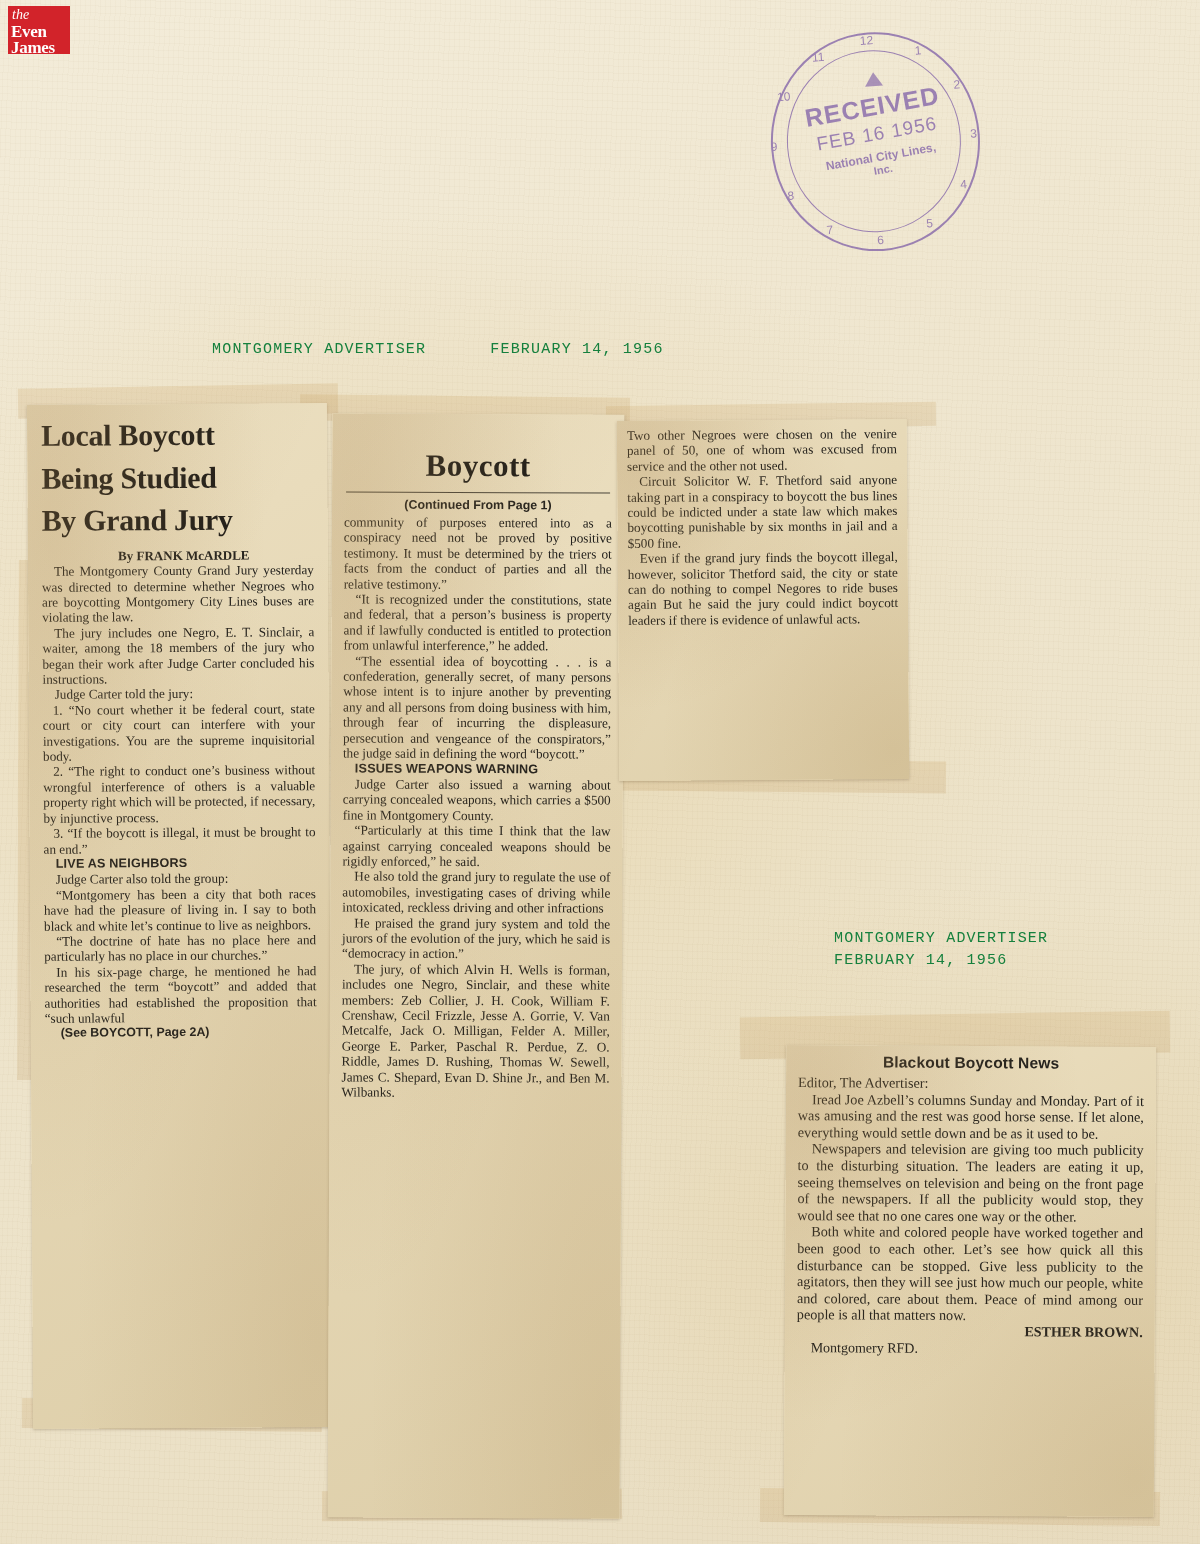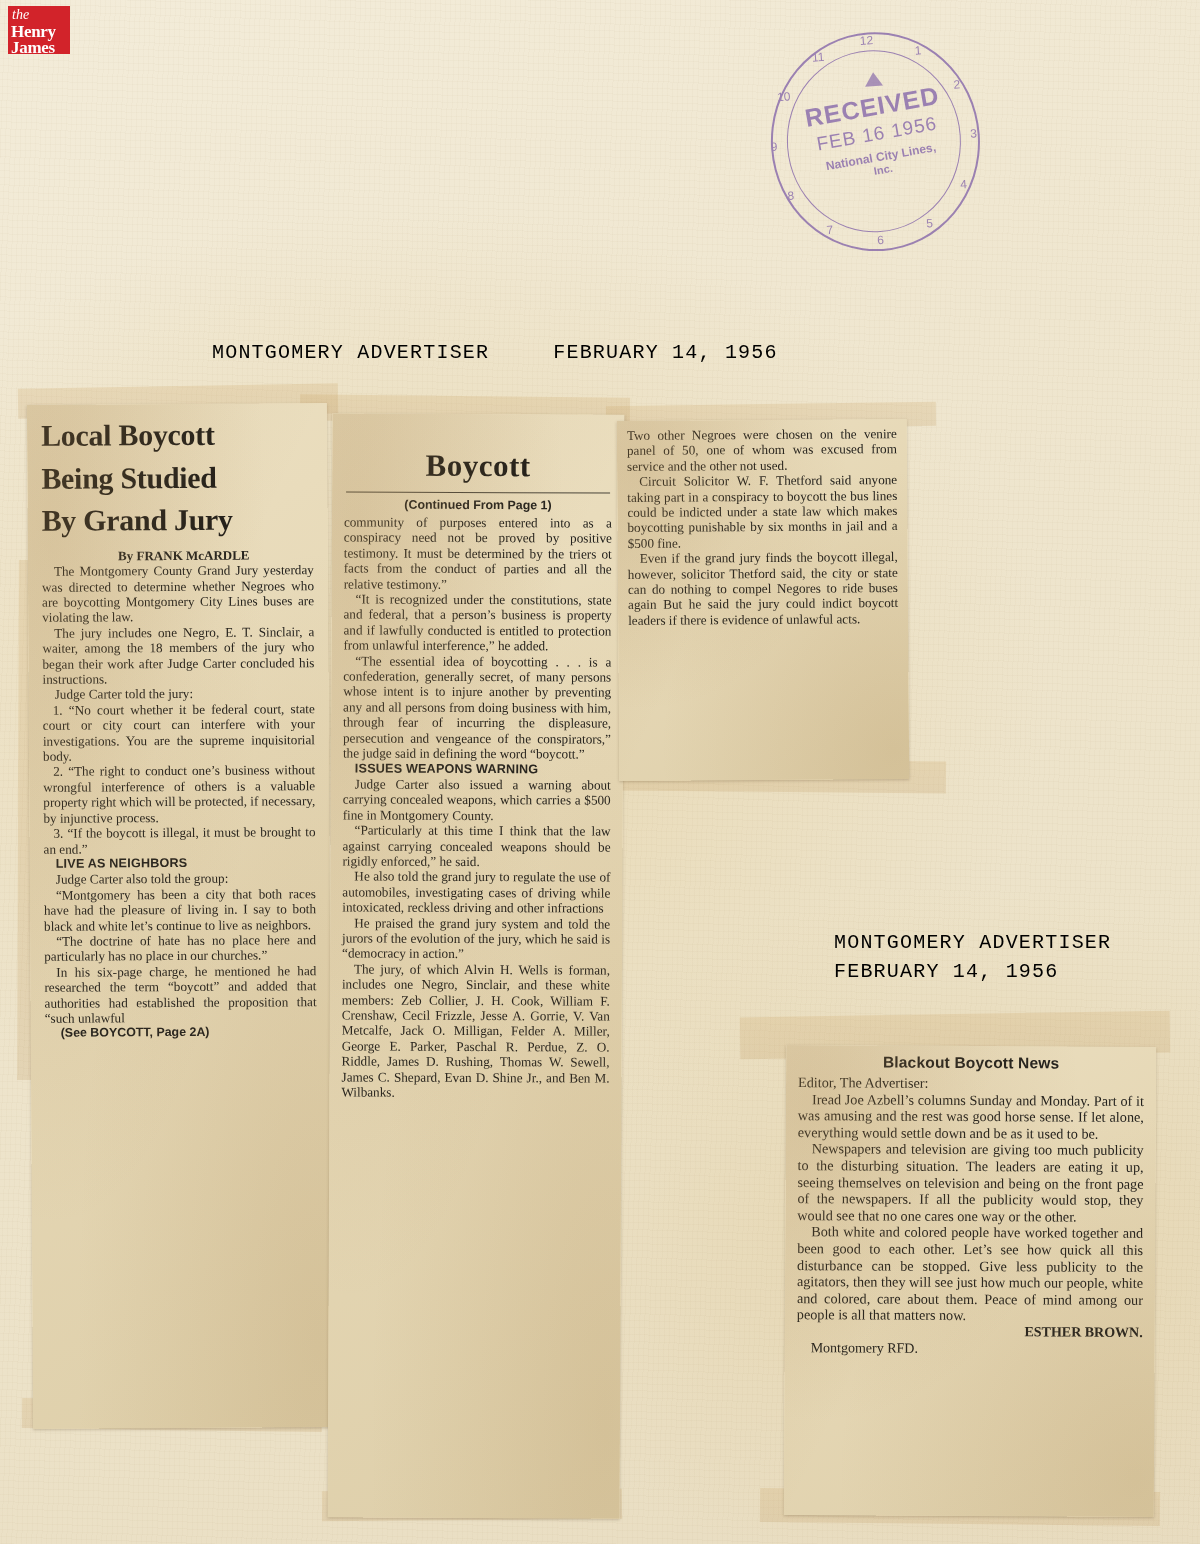--- a/index.html
+++ b/index.html
@@ -149,23 +149,23 @@
     border-left: 9px solid transparent;
     border-right: 9px solid transparent;
     border-bottom: 14px solid #7b5aa6;
     opacity: 0.85;
   }
 
   
   .typed {
     position: absolute;
     font-family: "Liberation Mono", monospace;
-    font-size: 20px;
+    font-size: 15px;
     letter-spacing: 1.2px;
-    color: #000000;
+    color: #15803d;
   }
   .caption-top { left: 212px; top: 341px; }
   .caption-top .sp { display: inline-block; width: 64px; }
   .caption-mid { left: 834px; top: 928px; line-height: 1.45; }
 
   
   .tape {
     position: absolute;
     background: linear-gradient(180deg, rgba(206,170,110,0.45), rgba(188,150,92,0.38));
     opacity: 0.55;
@@ -316,21 +316,21 @@
     text-indent: 14px;
   }
 </style>
 </head>
 <body>
 
 <div class="page-bg"></div>
 
 <div class="hf-logo">
   <span class="the">the</span>
-  <span class="henry">Henry</span>
+  <span class="henry">Even</span>
   <span class="ford">James</span>
 </div>
 
 <div class="stamp">
   <div class="ring-outer"></div>
   <div class="ring-inner"></div>
   <div class="tickwrap">
     <div class="tick" style="transform: rotate(-120deg)"><span style="display:inline-block;transform:rotate(120deg)">8</span></div>
     <div class="tick" style="transform: rotate(-90deg)"><span style="display:inline-block;transform:rotate(90deg)">9</span></div>
     <div class="tick" style="transform: rotate(-60deg)"><span style="display:inline-block;transform:rotate(60deg)">10</span></div>

